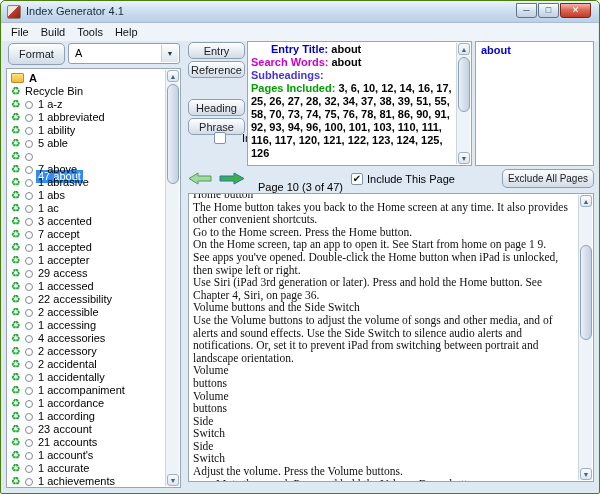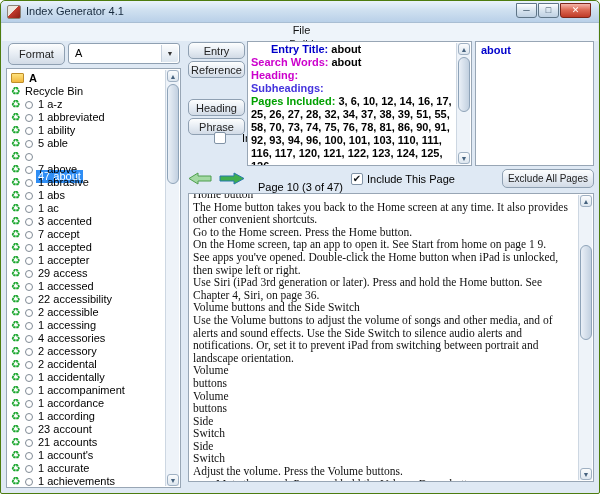--- a/index.html
+++ b/index.html
@@ -19,21 +19,21 @@
   .win-controls { position:absolute; top:2px; right:8px; display:flex; gap:1px; }
   .win-btn { height:15px; border:1px solid #5f7587; border-radius:0 0 3px 3px; font-size:9px;
              line-height:13px; text-align:center; color:#2c4257; cursor:default;
              background:linear-gradient(#fcfdfe,#d8e4ef 50%,#bed0e2); }
   .win-btn.minb,.win-btn.maxb { width:21px; }
   .win-btn.closeb { width:31px; background:linear-gradient(#f5b5ab,#dd6a55 45%,#bf3a26);
                     border-color:#7c261a; color:#fff; }
 
   
   .menubar { position:absolute; top:22px; left:1px; right:1px; height:18px; background:#eef4fa;
-             display:flex; align-items:center; padding-left:3px;flex-direction:column; }
+             display:flex; align-items:center; padding-left:3px; }
   .menu-item { padding:1px 6px; color:#111; }
 
   
   .button { background:linear-gradient(#fdfefe,#e7edf4 50%,#d2dbe6); border:1px solid #8fa0b2;
             border-radius:5px; font-size:11px; color:#222; text-align:center;
             font-family:"Liberation Sans","DejaVu Sans",sans-serif; }
 
   
   .format-btn { position:absolute; left:7px; top:42px; width:57px; height:22px; }
   .combo { position:absolute; left:67px; top:42px; width:112px; height:21px; background:#fff;
@@ -306,21 +306,20 @@
     </div>
   <div class="include-row">
     <span class="checkbox"></span>
     <span>Include</span>
   </div>
 
   <div class="entry-panel">
     <div class="entry-fields" id="entry-fields">
         <div class="field"><span class="flabel" style="color: rgb(0, 0, 200); padding-left: 20px;">Entry Title:</span><span class="fvalue"> about</span></div>
         <div class="field"><span class="flabel" style="color: rgb(204, 0, 204);">Search Words:</span><span class="fvalue"> about</span></div>
-        <div class="field"><span class="flabel" style="color: rgb(204, 0, 204);">Heading:</span></div>
         <div class="field"><span class="flabel" style="color: rgb(68, 51, 221);">Subheadings:</span></div>
         <div class="field"><span class="flabel" style="color: rgb(0, 160, 0);">Pages Included:</span><span class="fvalue"> 3, 6, 10, 12, 14, 16, 17, 25, 26, 27, 28, 32, 34, 37, 38, 39, 51, 55, 58, 70, 73, 74, 75, 76, 78, 81, 86, 90, 91, 92, 93, 94, 96, 100, 101, 103, 110, 111, 116, 117, 120, 121, 122, 123, 124, 125, 126</span></div>
       </div>
     <div class="sb-v">
       <div class="sb-btn sb-up">▲</div>
       <div class="sb-thumb" style="top:14px; height:55px;"></div>
       <div class="sb-btn sb-down">▼</div>
     </div>
   </div>
 

